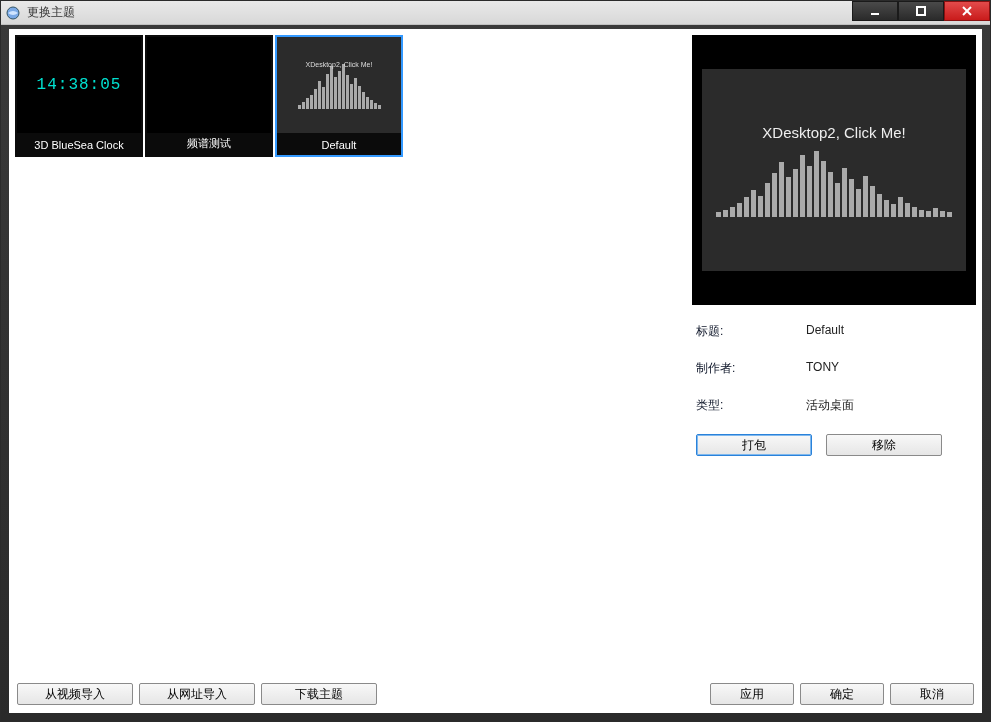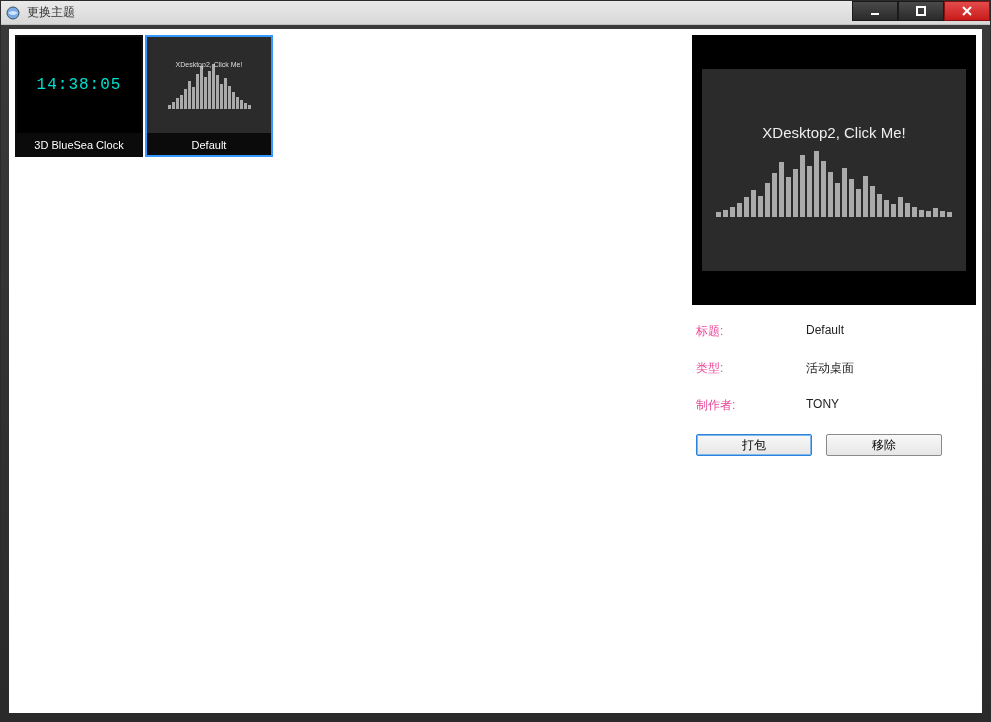--- a/index.html
+++ b/index.html
@@ -111,21 +111,21 @@
 }
 .preview-title { color:#eee; font-size:15px; margin-bottom:6px; }
 .eq-big { display:flex; align-items:flex-end; gap:2px; height:70px; }
 .eq-big .bar { width:5px; background:#aaa; }
 
 .info {
   padding:18px 4px 0 4px;
   font-size:12px; color:#444;
 }
 .info-row { display:flex; margin-bottom:20px; }
-.info-row .label { width:110px; color:#ec4899; }
+.info-row .label { width:110px; color:#0f172a; }
 .info-row .value { color:#222; }
 
 .info-buttons { display:flex; gap:14px; margin-top:4px; }
 .btn {
   height:22px; font-size:12px;
   background:linear-gradient(#f8f8f8,#e6e6e6);
   border:1px solid #8a8a8a;
   border-radius:2px;
   cursor:pointer;
   display:inline-flex; align-items:center; justify-content:center;
@@ -183,20 +183,24 @@
 
 
         <div class="theme-tile">
           <div class="thumb thumb-clock">
               <span>14:38:05</span>
             </div>
           <div class="caption">3D BlueSea Clock</div>
         </div>
 
 
+        <div class="theme-tile">
+          <div class="thumb thumb-spectrum"></div>
+          <div class="caption">频谱测试</div>
+        </div>
 
         <div class="theme-tile selected">
           <div class="thumb thumb-default">
             <div class="eq-small">
               <div class="lbl">XDesktop2, Click Me!</div>
               <div class="bar" style="height:8%"></div>
                 <div class="bar" style="height:14%"></div>
                 <div class="bar" style="height:22%"></div>
               <div class="bar" style="height:30%"></div>
                 <div class="bar" style="height:42%"></div>
@@ -265,31 +269,42 @@
             </div>
           </div>
         </div>
 
         <div class="info">
           <div class="info-row">
             <div class="label">标题:</div>
             <div class="value">Default</div>
           </div>
           <div class="info-row">
+            <div class="label">制作者:</div>
+            <div class="value">TONY</div>
+          </div>
+          <div class="info-row">
             <div class="label">类型:</div>
             <div class="value">活动桌面</div>
-          </div>
-          <div class="info-row">
-            <div class="label">制作者:</div>
-            <div class="value">TONY</div>
           </div>
           <div class="info-buttons">
             <button class="btn primary">打包</button>
             <button class="btn">移除</button>
           </div>
         </div>
       </div>
 
     </div>
 
+    <div class="footer">
+      <button class="btn">从视频导入</button>
+      <button class="btn">从网址导入</button>
+      <button class="btn">下载主题</button>
+      <div class="spacer"></div>
+      <div class="right-group">
+        <button class="btn">应用</button>
+        <button class="btn">确定</button>
+        <button class="btn">取消</button>
+      </div>
+    </div>
 
   </div>
 </div>
 
 </body></html>

